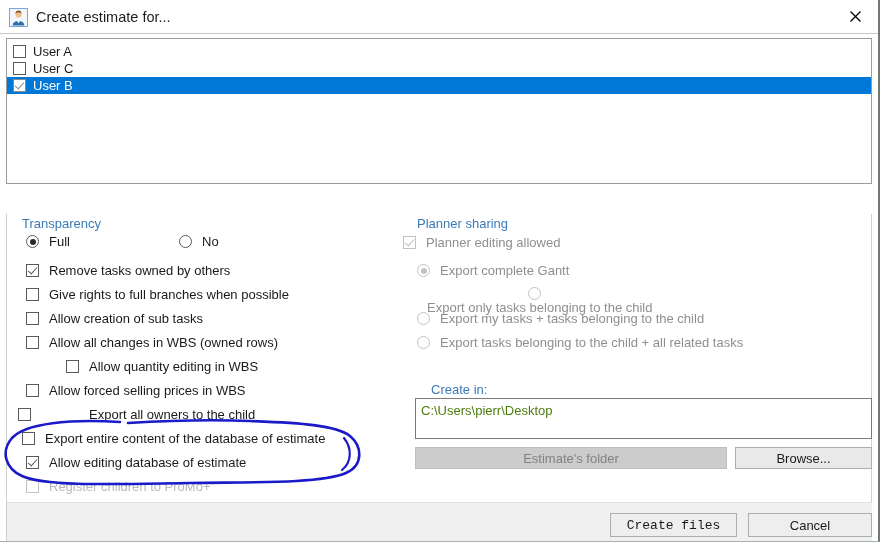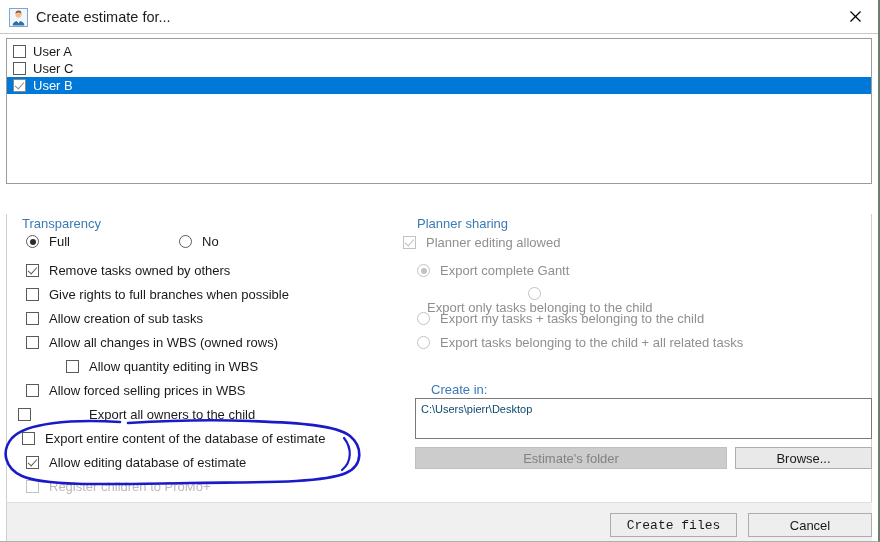--- a/index.html
+++ b/index.html
@@ -166,22 +166,22 @@
     position: absolute;
     left: 415px; top: 398px;
     width: 457px; height: 41px;
     border: 1px solid #7a7a7a;
     background: #ffffff;
     box-sizing: border-box;
   }
   .path-text {
     position: absolute;
     left: 5px; top: 4px;
-    font-size: 11px;
-    color: #0c4a6e;
+    font-size: 13px;
+    color: #4d7c0f;
   }
 
   .btn {
     position: absolute;
     border: 1px solid #adadad;
     background: #e9e9e9;
     box-sizing: border-box;
     display: flex;
     align-items: center;
     justify-content: center;

